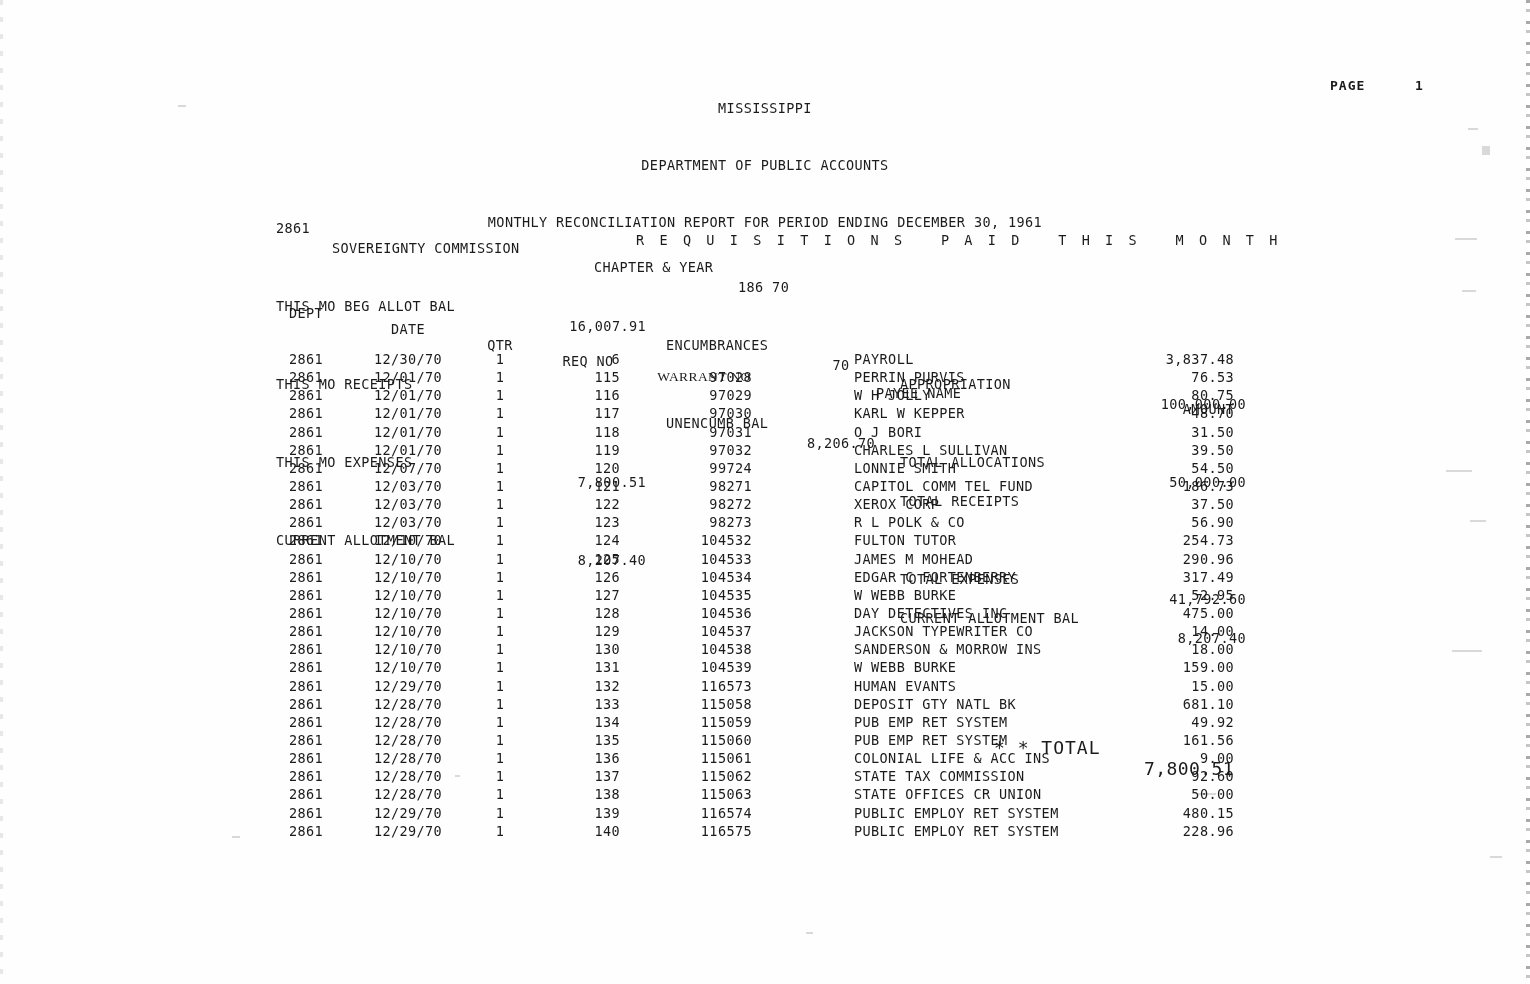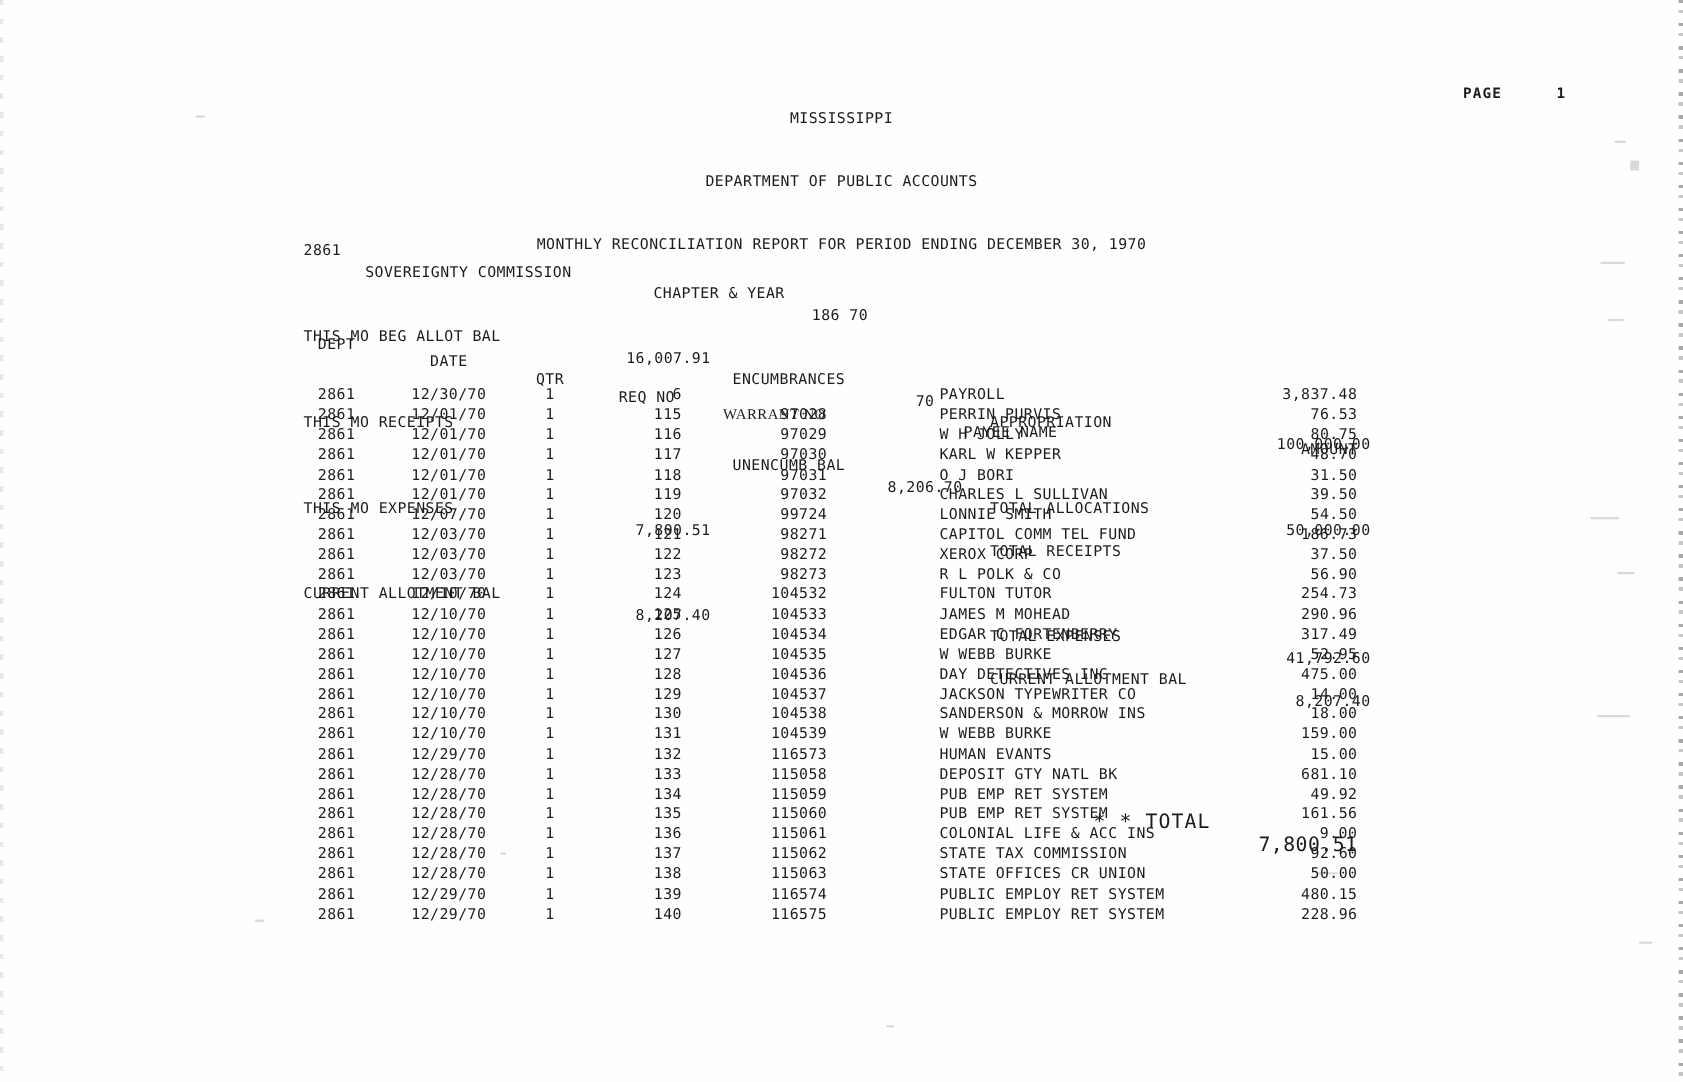--- a/index.html
+++ b/index.html
@@ -161,21 +161,21 @@
   <div class="speck" style="left:1490px;top:856px;width:12px;height:2px;"></div>
   <div class="speck" style="left:178px;top:105px;width:8px;height:2px;"></div>
   <div class="speck" style="left:232px;top:836px;width:8px;height:2px;"></div>
   <div class="speck" style="left:455px;top:775px;width:5px;height:2px;"></div>
   <div class="speck" style="left:806px;top:932px;width:7px;height:2px;"></div>
   <div class="speck" style="left:1198px;top:793px;width:18px;height:2px;"></div>
 
   <div class="doc-header mono">
     <div>MISSISSIPPI</div>
     <div>DEPARTMENT OF PUBLIC ACCOUNTS</div>
-    <div>MONTHLY RECONCILIATION REPORT FOR PERIOD ENDING DECEMBER 30, 1970</div>
+    <div>MONTHLY RECONCILIATION REPORT FOR PERIOD ENDING DECEMBER 30, 1961</div>
   </div>
   <div class="page-label mono">PAGE</div>
   <div class="page-number mono">1</div>
 
   <div class="summary mono">
 
     <div class="sum-row">
       <span class="agency-code">2861</span>
       <span class="agency-name">SOVEREIGNTY COMMISSION</span>
       <span class="sum-m-label" style="left:318px;">CHAPTER &amp; YEAR</span>
@@ -213,20 +213,21 @@
       <span class="sum-r-label">TOTAL EXPENSES</span>
       <span class="sum-r-val">41,792.60</span>
     </div>
 
     <div class="sum-row">
       <span class="sum-r-label">CURRENT ALLOTMENT BAL</span>
       <span class="sum-r-val">8,207.40</span>
     </div>
   </div>
 
+  <div class="section-title mono">R E Q U I S I T I O N S   P A I D   T H I S   M O N T H</div>
 
   <div class="table mono">
     <div class="thead">
       <span class="c-dept">DEPT</span>
       <span class="c-date">DATE</span>
       <span class="c-qtr">QTR</span>
       <span class="c-req">REQ NO</span>
       <span class="c-warrant">WARRANT NO</span>
       <span class="c-payee">PAYEE NAME</span>
       <span class="c-amount">AMOUNT</span>

